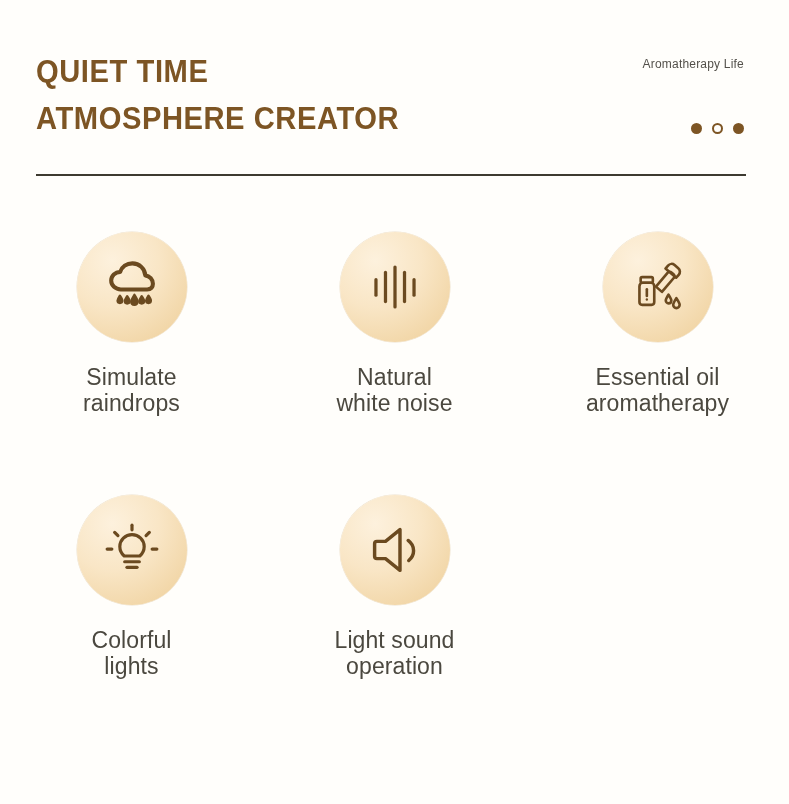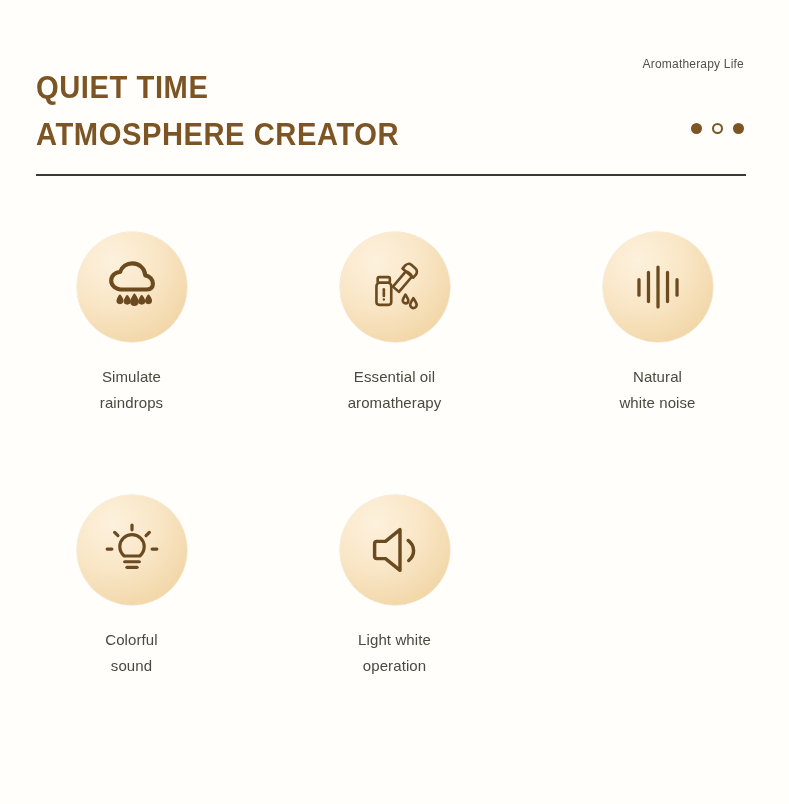--- a/index.html
+++ b/index.html
@@ -27,21 +27,21 @@
     position: absolute;
     left: 0;
     top: 0;
     width: 789px;
     height: 180px;
   }
 
   .title-block {
     position: absolute;
     left: 36px;
-    top: 64px;
+    top: 48px;
   }
 
   .title-line {
     font-family: "Liberation Sans Narrow", "Liberation Sans", sans-serif;
     font-weight: bold;
     font-size: 31px;
     letter-spacing: 0.6px;
     color: #7d5524;
     line-height: 47px;
     white-space: nowrap;
@@ -126,21 +126,21 @@
     box-shadow: 0 0 0 0.5px rgba(220, 196, 155, 0.5);
   }
 
   .icon-circle svg {
     display: block;
   }
 
   .cell-label {
     margin-top: 22px;
     text-align: center;
-    font-size: 15px;
+    font-size: 23px;
     line-height: 26px;
     color: #4b483f;
     letter-spacing: 0.1px;
     white-space: pre-line;
   }
 </style>
 </head>
 <body>
 
 <div class="page">
@@ -180,58 +180,58 @@
             </svg>
           </span>
         </div>
         <div class="cell-label">Simulate
 raindrops</div>
       </div>
 
       <div class="cell">
         <div class="icon-circle">
           <span>
-            <svg width="60" height="60" viewBox="0 0 64 64" fill="none" stroke="#6b4a20" stroke-width="2.8" stroke-linecap="round" stroke-linejoin="round">
-
-              <rect x="13.5" y="21.5" width="13" height="6" rx="1.6"></rect>
-
-              <path d="M12.2 31.5 C12.2 29.3 13.6 27.5 15.6 27.5 L24.6 27.5 C26.6 27.5 28 29.3 28 31.5 L28 48 C28 49.7 26.7 51 25 51 L15.2 51 C13.5 51 12.2 49.7 12.2 48 Z"></path>
-
-              <line x1="20.1" y1="34.5" x2="20.1" y2="41.5"></line>
-              <circle cx="20.1" cy="45.3" r="1.25" fill="#6b4a20" stroke="none"></circle>
-
-              <path d="M29.8 31.6 L42.4 16.7 C43.4 15.5 45.2 15.4 46.3 16.4 L48.6 18.4 C49.8 19.4 49.9 21.2 48.8 22.4 L36.2 37.2 Z" stroke-width="2.8"></path>
-
-              <path d="M42.7 9.2 C44.6 7 47.6 6.8 49.7 8.6 L53.6 12 C55.7 13.8 56 16.8 54.1 19 L51.4 22.1 L40 12.3 Z"></path>
-
-              <path d="M43.2 40.2 C41.4 43.1 40.3 44.8 40.3 46.3 C40.3 48 41.6 49.4 43.2 49.4 C44.9 49.4 46.2 48 46.2 46.3 C46.2 44.8 45.1 43.1 43.2 40.2 Z"></path>
-              <path d="M51.6 43.9 C49.5 47.3 48.2 49.3 48.2 51 C48.2 53 49.8 54.6 51.6 54.6 C53.5 54.6 55.1 53 55.1 51 C55.1 49.3 53.8 47.3 51.6 43.9 Z"></path>
-            </svg>
-          </span>
-        </div>
-        <div class="cell-label">Essential oil
-aromatherapy</div>
-      </div>
-
-      <div class="cell">
-        <div class="icon-circle">
-          <span>
             <svg width="58" height="58" viewBox="0 0 64 64" fill="none" stroke="#6b4a20" stroke-width="3.6" stroke-linecap="round">
               <line x1="11" y1="24" x2="11" y2="41"></line>
               <line x1="21.5" y1="16" x2="21.5" y2="48"></line>
               <line x1="32" y1="10" x2="32" y2="54"></line>
               <line x1="42.5" y1="16" x2="42.5" y2="48"></line>
               <line x1="53" y1="24" x2="53" y2="41"></line>
             </svg>
           </span>
         </div>
         <div class="cell-label">Natural
 white noise</div>
       </div>
 
+      <div class="cell">
+        <div class="icon-circle">
+          <span>
+            <svg width="60" height="60" viewBox="0 0 64 64" fill="none" stroke="#6b4a20" stroke-width="2.8" stroke-linecap="round" stroke-linejoin="round">
+
+              <rect x="13.5" y="21.5" width="13" height="6" rx="1.6"></rect>
+
+              <path d="M12.2 31.5 C12.2 29.3 13.6 27.5 15.6 27.5 L24.6 27.5 C26.6 27.5 28 29.3 28 31.5 L28 48 C28 49.7 26.7 51 25 51 L15.2 51 C13.5 51 12.2 49.7 12.2 48 Z"></path>
+
+              <line x1="20.1" y1="34.5" x2="20.1" y2="41.5"></line>
+              <circle cx="20.1" cy="45.3" r="1.25" fill="#6b4a20" stroke="none"></circle>
+
+              <path d="M29.8 31.6 L42.4 16.7 C43.4 15.5 45.2 15.4 46.3 16.4 L48.6 18.4 C49.8 19.4 49.9 21.2 48.8 22.4 L36.2 37.2 Z" stroke-width="2.8"></path>
+
+              <path d="M42.7 9.2 C44.6 7 47.6 6.8 49.7 8.6 L53.6 12 C55.7 13.8 56 16.8 54.1 19 L51.4 22.1 L40 12.3 Z"></path>
+
+              <path d="M43.2 40.2 C41.4 43.1 40.3 44.8 40.3 46.3 C40.3 48 41.6 49.4 43.2 49.4 C44.9 49.4 46.2 48 46.2 46.3 C46.2 44.8 45.1 43.1 43.2 40.2 Z"></path>
+              <path d="M51.6 43.9 C49.5 47.3 48.2 49.3 48.2 51 C48.2 53 49.8 54.6 51.6 54.6 C53.5 54.6 55.1 53 55.1 51 C55.1 49.3 53.8 47.3 51.6 43.9 Z"></path>
+            </svg>
+          </span>
+        </div>
+        <div class="cell-label">Essential oil
+aromatherapy</div>
+      </div>
+
     </div>
 
     <div class="grid-row">
 
       <div class="cell">
         <div class="icon-circle">
           <span>
             <svg width="60" height="60" viewBox="0 0 64 64" fill="none" stroke="#6b4a20" stroke-width="3.4" stroke-linecap="round" stroke-linejoin="round">
 
               <path d="M32 15.5 C39.2 15.5 45 21.2 45 28.2 C45 32.5 42.9 36.1 40.3 38.4 L23.7 38.4 C21.1 36.1 19 32.5 19 28.2 C19 21.2 24.8 15.5 32 15.5 Z"></path>
@@ -241,32 +241,32 @@
 
               <line x1="32" y1="5.5" x2="32" y2="10.5"></line>
               <line x1="13.5" y1="13.2" x2="17" y2="16.7"></line>
               <line x1="50.5" y1="13.2" x2="47" y2="16.7"></line>
               <line x1="5.5" y1="31" x2="10.5" y2="31"></line>
               <line x1="58.5" y1="31" x2="53.5" y2="31"></line>
             </svg>
           </span>
         </div>
         <div class="cell-label">Colorful
-sound</div>
+lights</div>
       </div>
 
 
       <div class="cell">
         <div class="icon-circle">
           <span>
             <svg width="58" height="58" viewBox="0 0 64 64" fill="none" stroke="#6b4a20" stroke-width="3.8" stroke-linecap="round" stroke-linejoin="round">
               <path d="M37.5 9.5 L37.5 54.5 L21.5 41.5 L12 41.5 C10.6 41.5 9.5 40.4 9.5 39 L9.5 25 C9.5 23.6 10.6 22.5 12 22.5 L21.5 22.5 Z"></path>
               <path d="M46.5 21.5 C50.2 24.3 52.5 28.3 52.5 32.8 C52.5 37 50.5 40.8 47.2 43.6"></path>
             </svg>
           </span>
         </div>
-        <div class="cell-label">Light white
+        <div class="cell-label">Light sound
 operation</div>
       </div>
 
     </div>
   </div>
 </div>
 
 </body></html>

